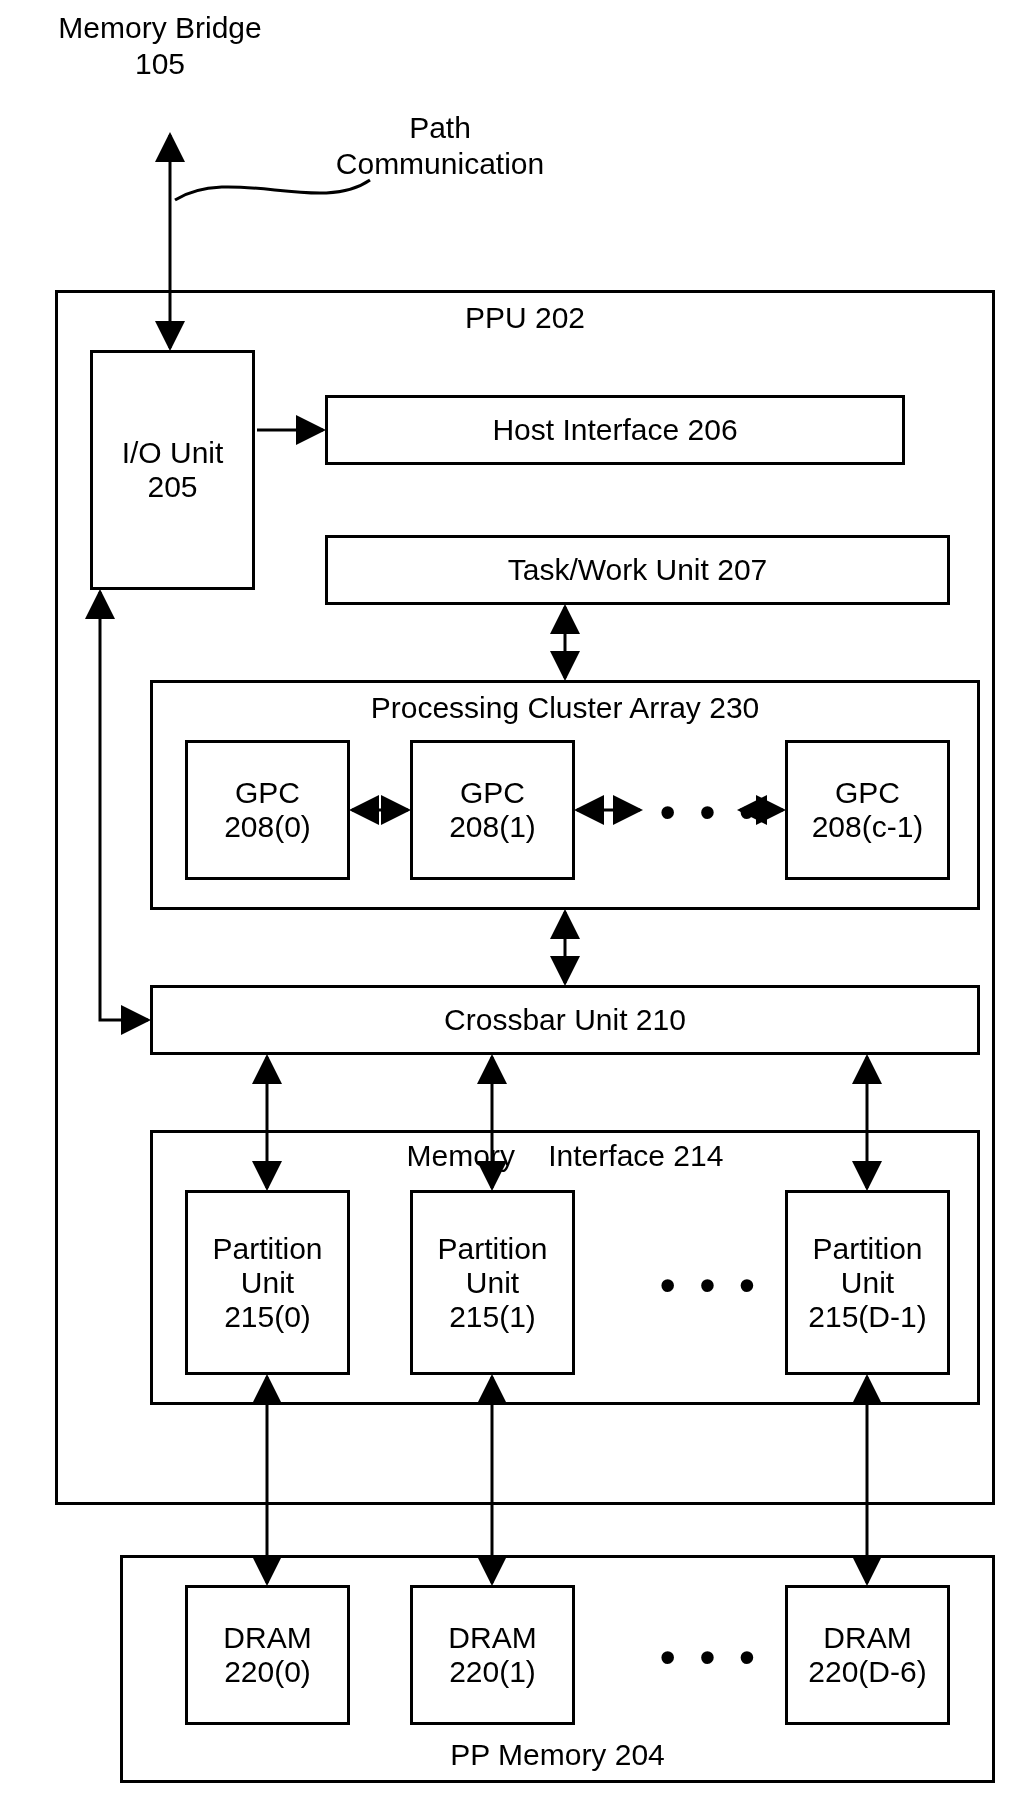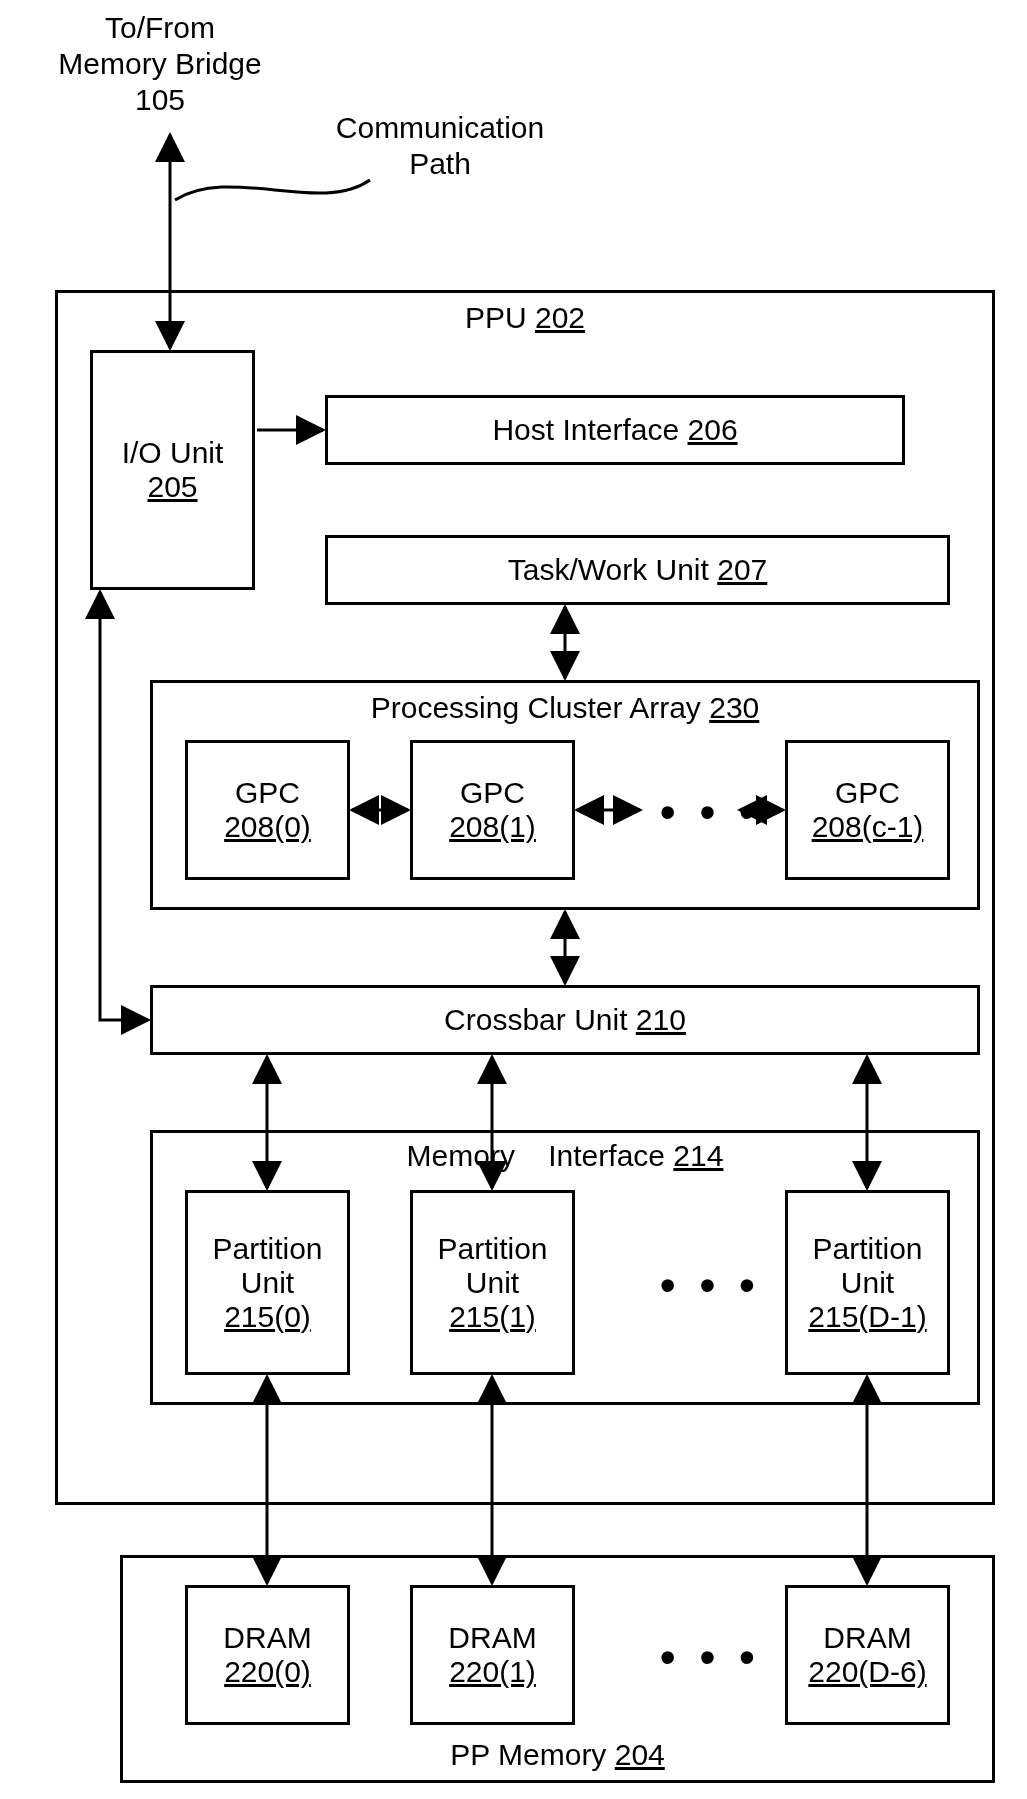--- a/index.html
+++ b/index.html
@@ -34,48 +34,47 @@
     font-size: 30px;
     text-align: center;
   }
   .container-title {
     position: absolute;
     font-size: 30px;
     text-align: center;
     width: 100%;
     top: 8px;
   }
-  .under { text-decoration: underline; }
+  .under { }
   svg.overlay {
     position: absolute;
     top: 0; left: 0;
     width: 1027px; height: 1799px;
     pointer-events: none;
   }
   .dots {
     position: absolute;
     font-size: 44px;
     font-weight: bold;
     letter-spacing: 6px;
   }
 </style>
 </head>
 <body>
 
 <div class="diagram">
 
   <div class="label" style="left:20px; top:10px; width:280px;">
-    <div>To/From</div>
     <div>Memory Bridge</div>
     <div>105</div>
   </div>
 
   <div class="label" style="left:310px; top:110px; width:260px;">
+    <div>Path</div>
     <div>Communication</div>
-    <div>Path</div>
   </div>
 
   <div class="box" style="left:55px; top:290px; width:940px; height:1215px; justify-content:flex-start;">
     <div class="container-title">
       <span>PPU</span> <span class="under">202</span>
     </div>
   </div>
 
   <div class="box" style="left:90px; top:350px; width:165px; height:240px;">
     <div>I/O Unit</div>

